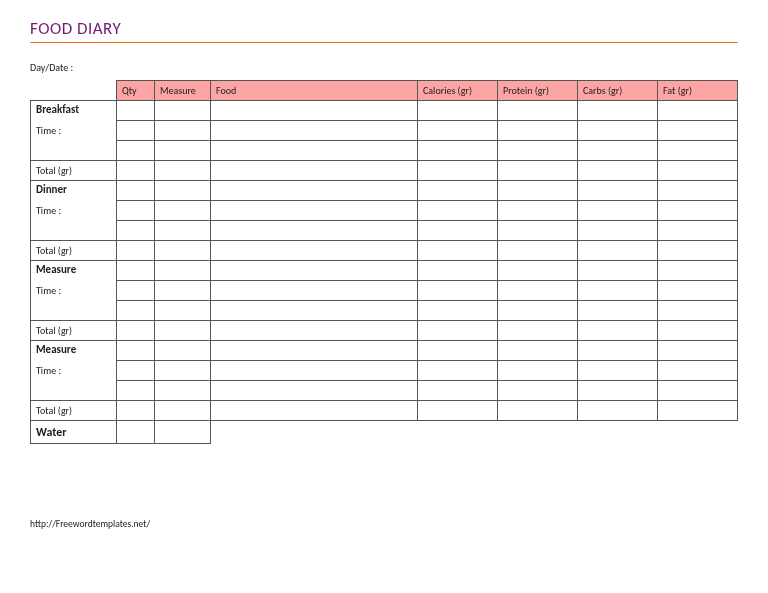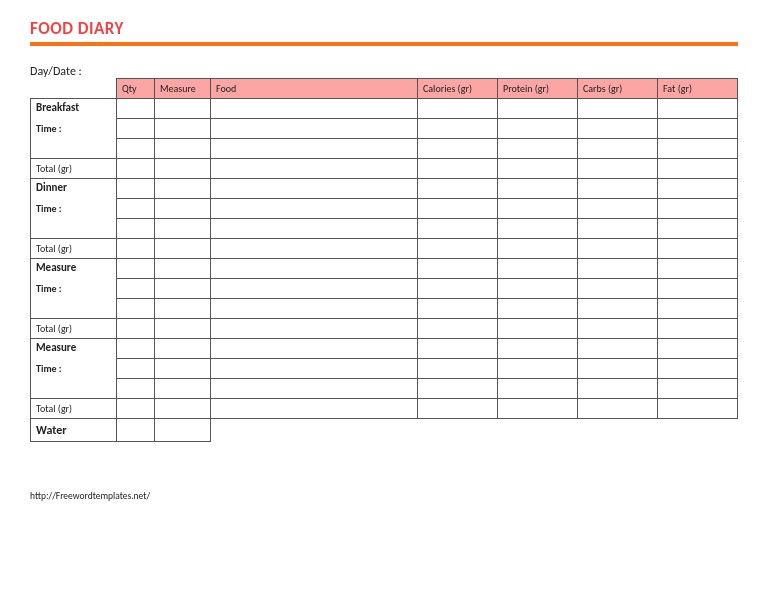--- a/index.html
+++ b/index.html
@@ -6,30 +6,31 @@
   body {
     font-family: Calibri, Arial, sans-serif;
     background: #fff;
     width: 768px;
     height: 593px;
     padding: 18px 30px 10px 30px;
     color: #222;
   }
   .title {
     font-size: 17px;
-    font-weight: bold;
-    color: #ef4444;
+    font-weight: normal;
+    color: #701a75;
     padding-bottom: 3px;
-    border-bottom: 4px solid #f97316;
+    border-bottom: 1px solid #f97316;
     letter-spacing: 0.5px;
   }
   .daydate {
-    font-size: 12px;
+    font-size: 10px;
     color: #222;
     margin-top: 18px;
+    margin-bottom: 6px;
   }
   table {
     border-collapse: collapse;
     width: 100%;
     table-layout: fixed;
   }
   td, th {
     border: 1px solid #555;
     height: 20px;
     font-size: 10px;
@@ -50,36 +51,36 @@
     font-weight: normal;
   }
   .section-label {
     font-weight: bold;
     font-size: 11px;
     border-bottom: none;
     padding-top: 2px;
     vertical-align: top;
   }
   .section-time {
-    font-weight: bold;
+    font-weight: normal;
     font-size: 10px;
     border-top: none;
     border-bottom: none;
     vertical-align: top;
     padding-top: 3px;
   }
   .total-label {
     font-size: 10px;
     font-weight: normal;
   }
   .water-short td.empty-right { border: none; }
   .footer {
     font-size: 9.5px;
     color: #222;
-    margin-top: 48px;
+    margin-top: 74px;
   }
 </style>
 </head>
 <body>
 
 <div class="title">FOOD DIARY</div>
 <div class="daydate">Day/Date :</div>
 
 <table>
   <colgroup>

